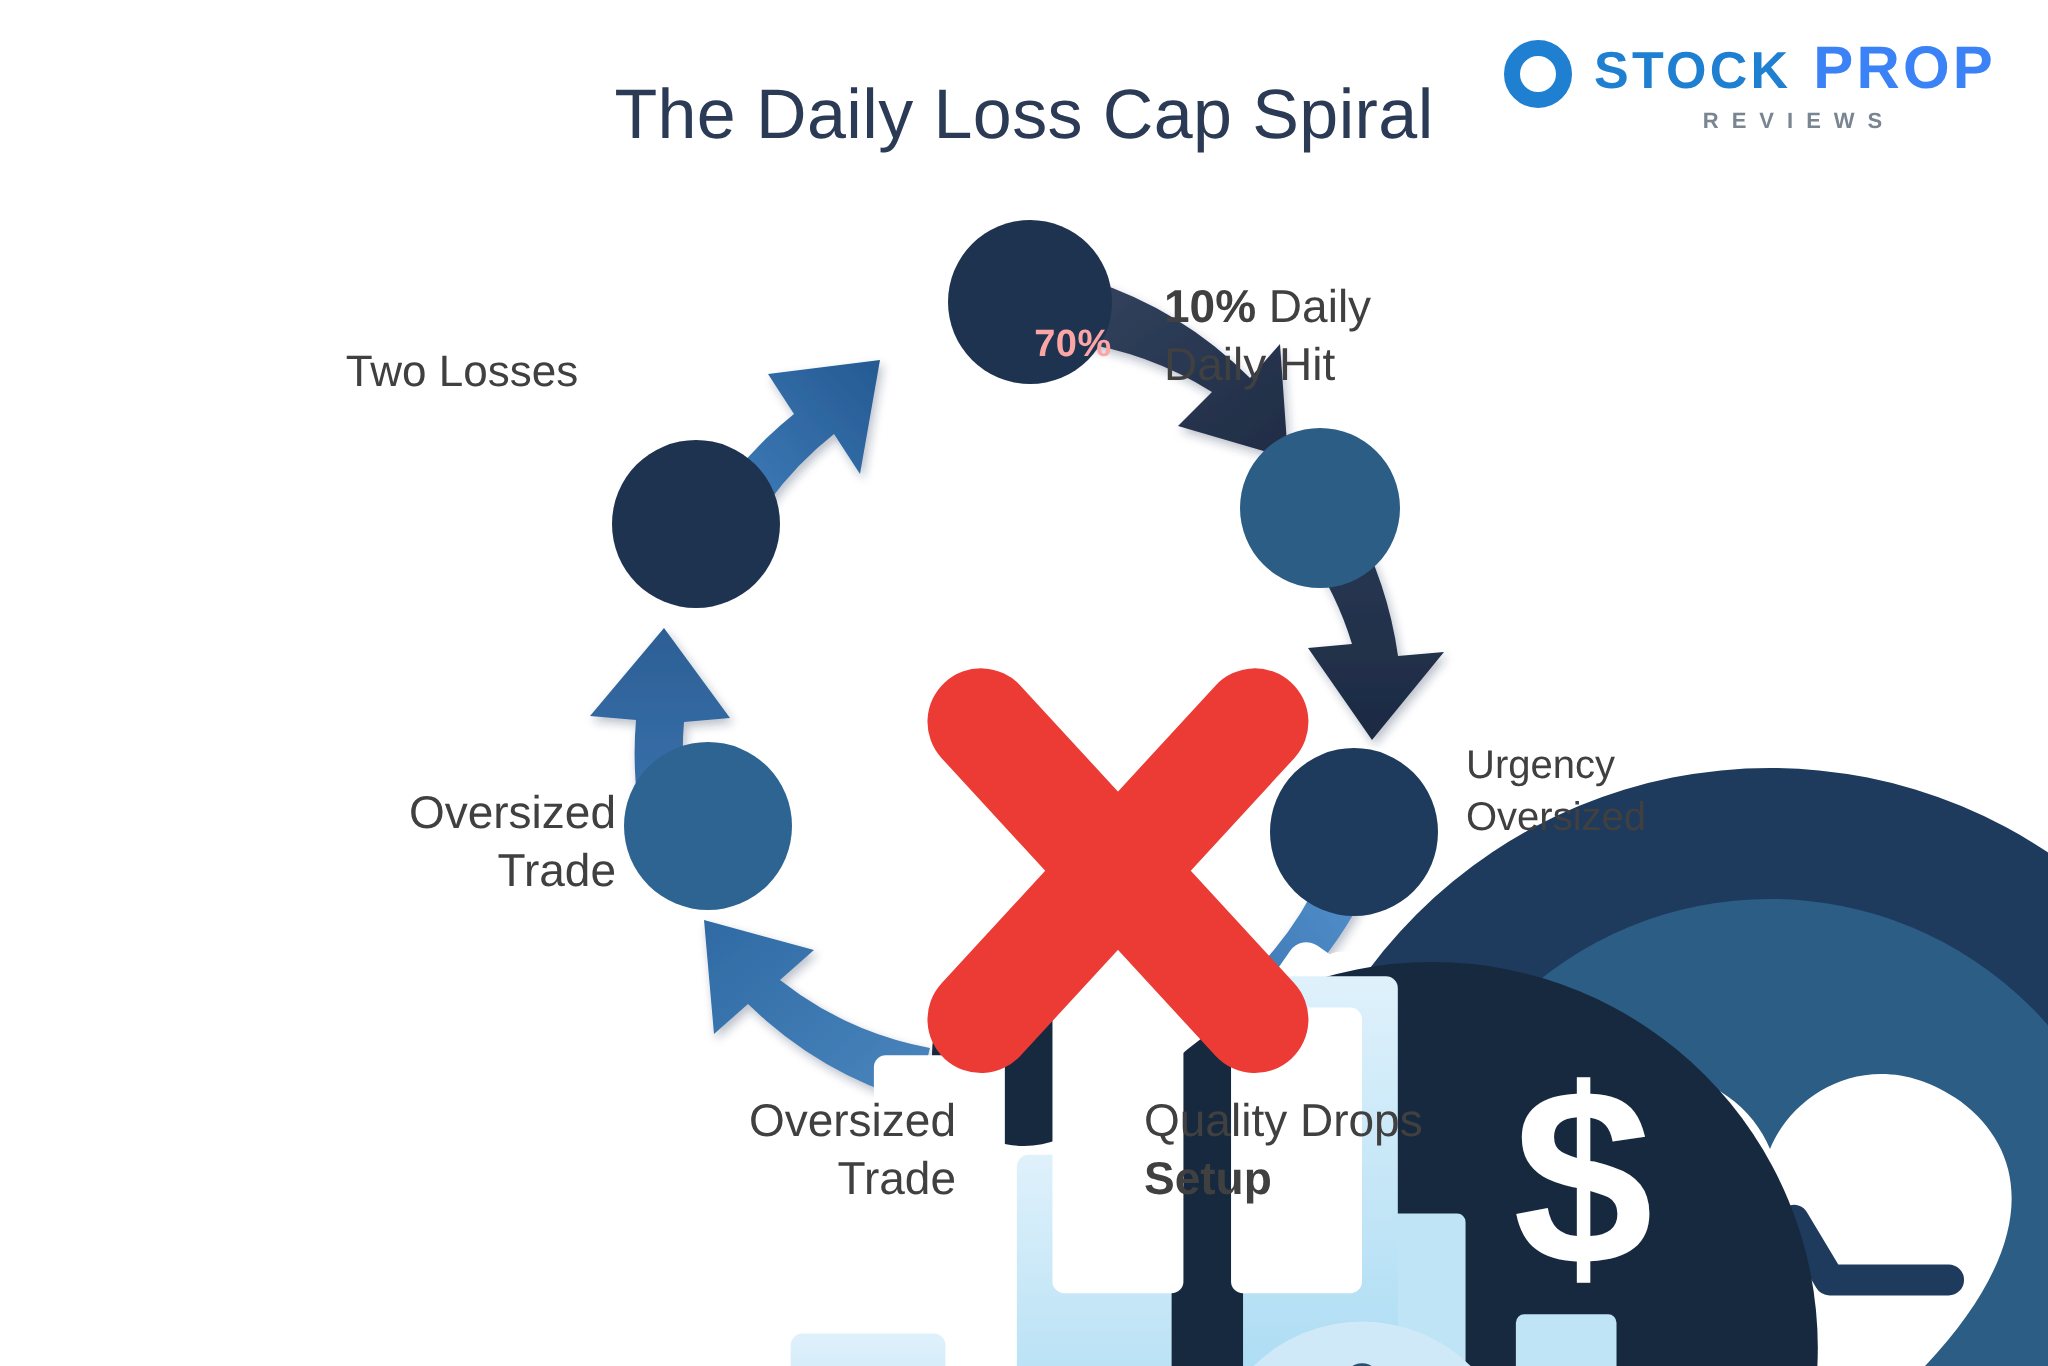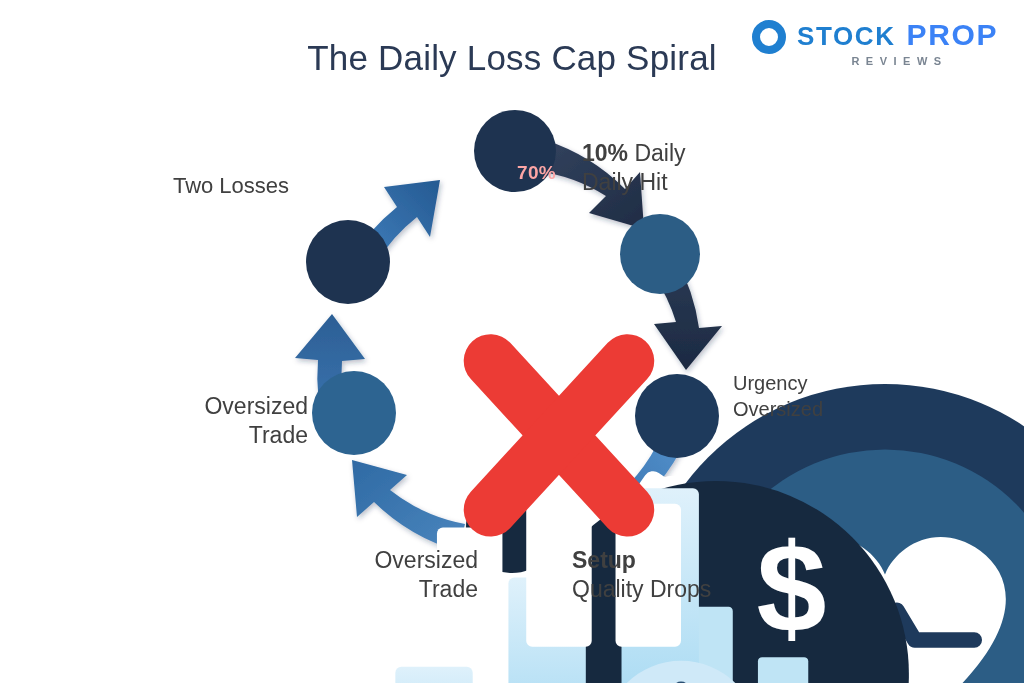--- a/index.html
+++ b/index.html
@@ -233,22 +233,22 @@
     <span class="lb-line"><span class="b">10%</span><span> Daily</span></span>
     <span class="lb-line">Daily Hit</span>
   </div>
 
   <div class="label lb-urgency">
     <span class="lb-line">Urgency</span>
     <span class="lb-line">Oversized</span>
   </div>
 
   <div class="label lb-setup">
+    <span class="lb-line">Quality Drops</span>
     <span class="lb-line b">Setup</span>
-    <span class="lb-line">Quality Drops</span>
   </div>
 
   <div class="label lb-overs2">
     <span class="lb-line">Oversized</span>
     <span class="lb-line">Trade</span>
   </div>
 
   <div class="label lb-overs1">
     <span class="lb-line">Oversized</span>
     <span class="lb-line">Trade</span>

